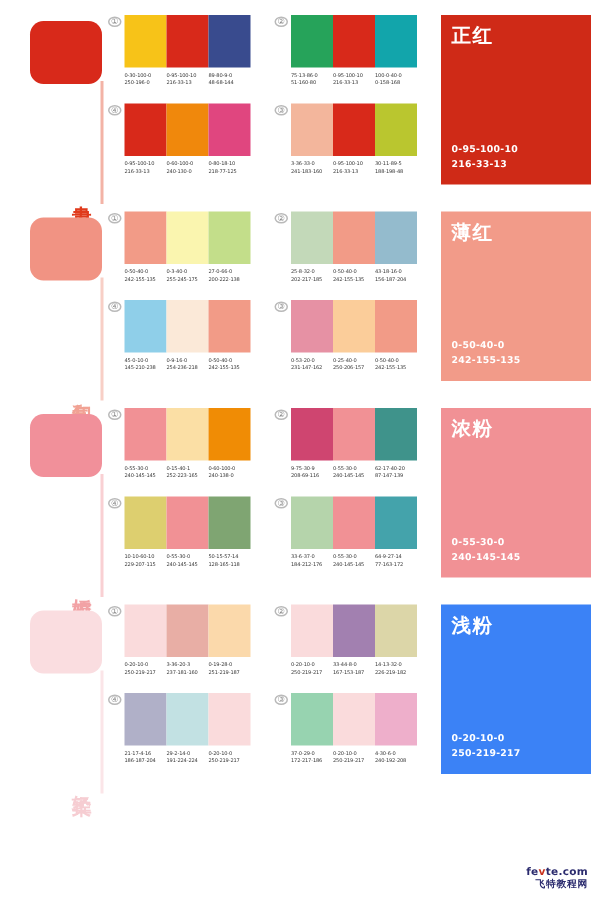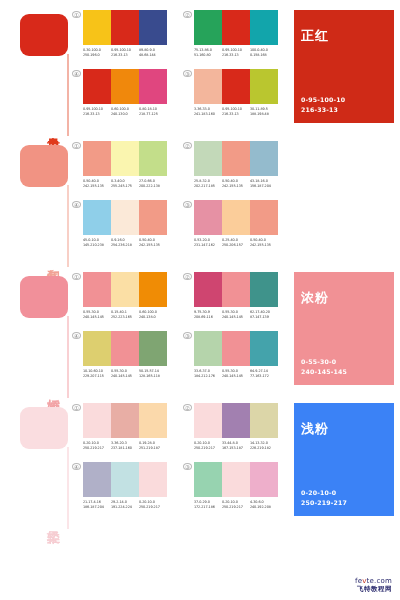--- a/index.html
+++ b/index.html
@@ -109,21 +109,20 @@
     position:relative;
     margin-right:6px;
   }
   .panel-title{
     position:absolute;
     left:7px;top:5px;
     font-size:13px;
     font-weight:bold;
     color:#ffffff;
     letter-spacing:1px;
-    margin-top:12px;
   }
   .panel-codes{
     position:absolute;
     left:7px;bottom:7px;
     font-size:6.2px;
     font-weight:bold;
     color:#ffffff;
     line-height:1.7;
     letter-spacing:0.2px;
   }
@@ -131,21 +130,21 @@
 
   
   .footer{
     position:absolute;
     right:8px;bottom:8px;
     text-align:right;
     line-height:1;
   }
   .logo-en{
     font-size:7px;
-    font-weight:normal;
+    font-weight:bold;
     color:#2b2b6e;
     letter-spacing:0.2px;
     margin-top:28px;
   }
   .logo-en .hl{color:#c8321e;}
   .logo-cn{
     font-size:6.5px;
     font-weight:bold;
     color:#2b2b6e;
     letter-spacing:0.5px;
@@ -375,20 +374,27 @@
                 </div>
                 <div class="code">
                   <span>0-50-40-0</span>
                   <span>242-155-135</span>
                 </div>
               </div>
             </div>
           </div>
       </div>
     </div>
+    <div class="panel" style="background: rgb(242, 155, 137);">
+      <div class="panel-title">薄红</div>
+      <div class="panel-codes">
+        <span>0-50-40-0</span>
+        <span>242-155-135</span>
+      </div>
+    </div>
   </div>
 
   <div class="section">
     <div class="leftcol">
       <div class="chip" style="background: rgb(241, 144, 154);"></div>
       <div class="spine" style="background: rgb(249, 208, 211);"></div>
       <div class="vlabel" style="color: rgb(242, 162, 165);">娇媚</div>
     </div>
     <div class="groups">
       <div class="grow">

